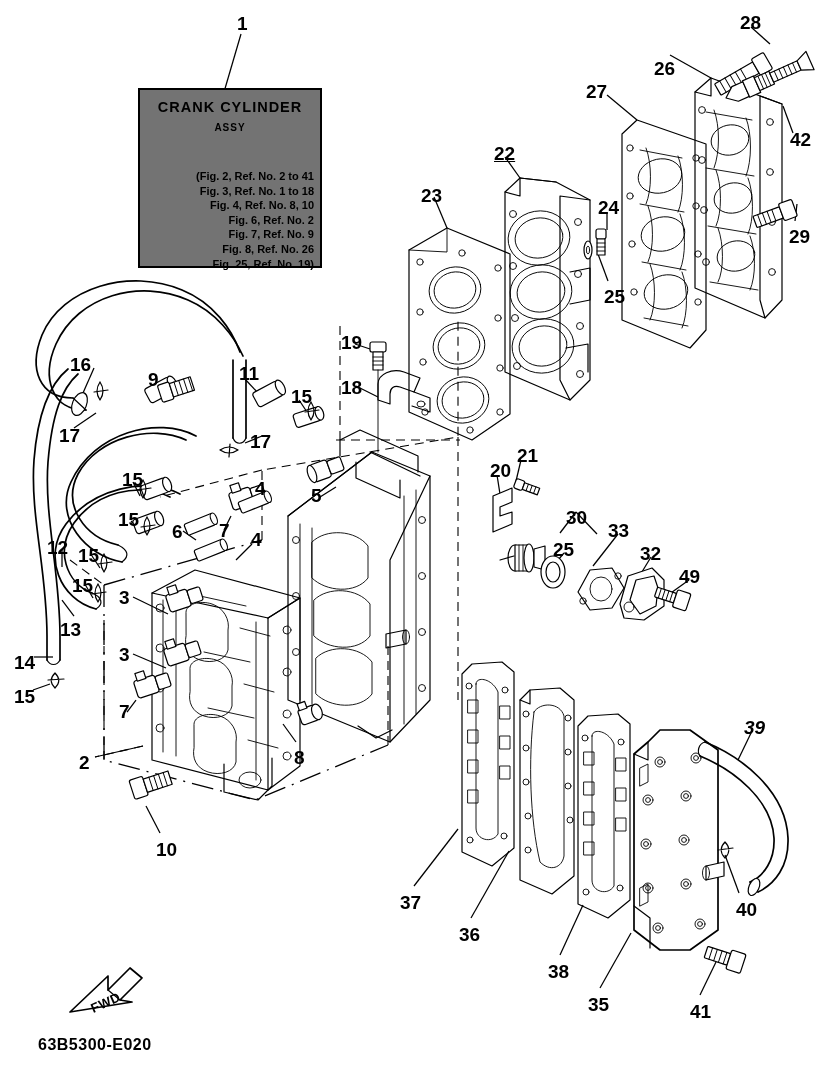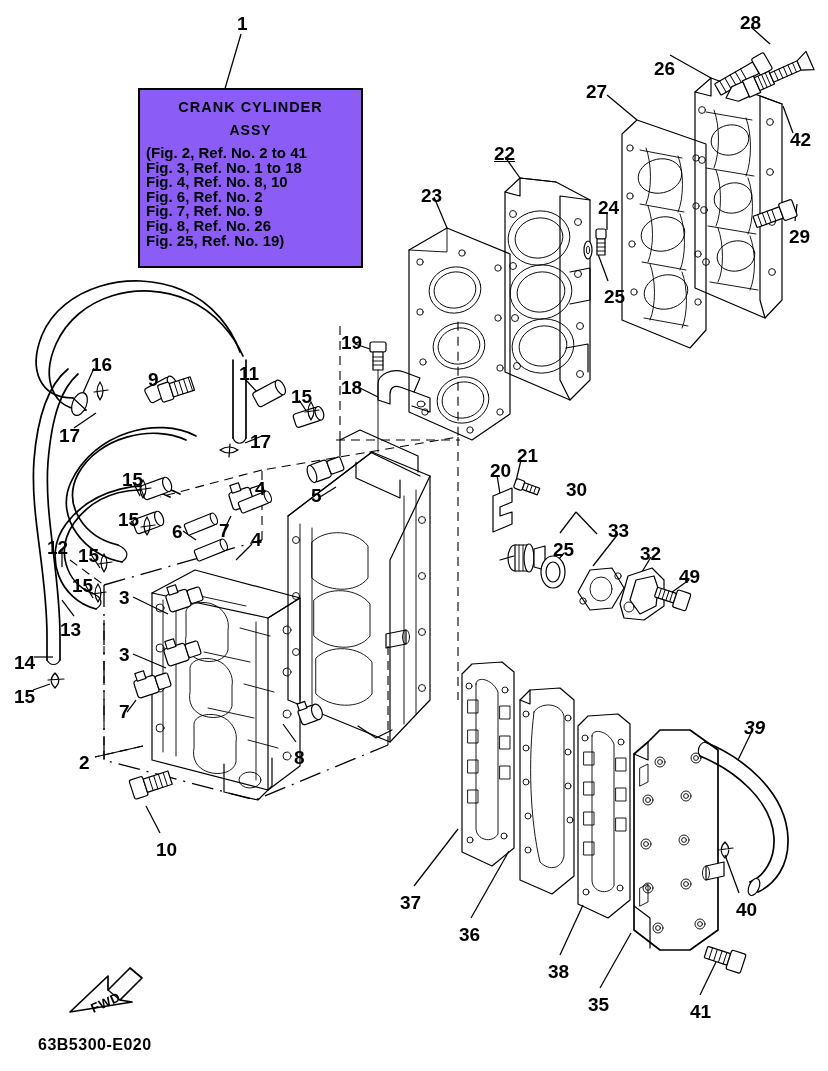--- a/index.html
+++ b/index.html
@@ -4,26 +4,26 @@
 <style>
   html,body{margin:0;padding:0;background:#ffffff;}
   body{width:828px;height:1071px;position:relative;overflow:hidden;
        font-family:"Liberation Sans",sans-serif;color:#000;}
   #sheet{position:absolute;left:0;top:0;width:828px;height:1071px;}
   svg#art{position:absolute;left:0;top:0;width:828px;height:1071px;}
 
   .callout{position:absolute;font-weight:bold;font-size:19px;line-height:19px;
            letter-spacing:0px;color:#000;white-space:nowrap;}
 
-  #title-box{position:absolute;left:138px;top:88px;width:225px;height:180px;
-             border:2px solid #000;background:#8b5cf6;box-sizing:border-box;
+  #title-box{position:absolute;left:138px;top:88px;width:184px;height:180px;
+             border:2px solid #000;background:#737373;box-sizing:border-box;
              padding:9px 6px 6px 6px;text-align:center;}
   #title-box .t1{font-weight:bold;font-size:14.5px;letter-spacing:1px;margin-bottom:7px;}
-  #title-box .t2{font-weight:bold;font-size:14px;letter-spacing:1px;margin-bottom:8px;}
-  #title-box .reflist{font-weight:bold;font-size:15px;line-height:14.6px;text-align:left;}
+  #title-box .t2{font-weight:bold;font-size:10px;letter-spacing:1px;margin-bottom:0;}
+  #title-box .reflist{font-weight:bold;font-size:11px;line-height:14.6px;text-align:right;margin-top:36px;}
   #title-box .reflist div{white-space:nowrap;}
 
   #diagram-code{position:absolute;left:38px;top:1036px;font-weight:bold;
                 font-size:16px;letter-spacing:0.5px;}
   #fwd-label{position:absolute;left:90px;top:995px;font-weight:bold;
              font-size:13px;transform:rotate(-24deg);letter-spacing:0.5px;}
 </style>
 </head>
 <body>
 
@@ -635,36 +635,36 @@
       <div class="callout" style="left: 239px; top: 364px;">11</div>
       <div class="callout" style="left: 47px; top: 538px;">12</div>
       <div class="callout" style="left: 60px; top: 620px;">13</div>
       <div class="callout" style="left: 14px; top: 653px;">14</div>
       <div class="callout" style="left: 291px; top: 387px;">15</div>
       <div class="callout" style="left: 122px; top: 470px;">15</div>
       <div class="callout" style="left: 118px; top: 510px;">15</div>
       <div class="callout" style="left: 78px; top: 546px;">15</div>
       <div class="callout" style="left: 72px; top: 576px;">15</div>
       <div class="callout" style="left: 14px; top: 687px;">15</div>
-      <div class="callout" style="left: 91px; top: 355px;">16</div>
+      <div class="callout" style="left: 70px; top: 355px;">16</div>
       <div class="callout" style="left: 59px; top: 426px;">17</div>
       <div class="callout" style="left: 250px; top: 432px;">17</div>
       <div class="callout" style="left: 341px; top: 378px;">18</div>
       <div class="callout" style="left: 341px; top: 333px;">19</div>
       <div class="callout" style="left: 490px; top: 461px;">20</div>
       <div class="callout" style="left: 517px; top: 446px;">21</div>
       <div class="callout" style="left: 494px; top: 144px; text-decoration: underline;">22</div>
       <div class="callout" style="left: 421px; top: 186px;">23</div>
       <div class="callout" style="left: 598px; top: 198px;">24</div>
       <div class="callout" style="left: 604px; top: 287px;">25</div>
       <div class="callout" style="left: 654px; top: 47px; margin-top: 12px;">26</div>
       <div class="callout" style="left: 586px; top: 82px;">27</div>
       <div class="callout" style="left: 740px; top: 13px;">28</div>
       <div class="callout" style="left: 789px; top: 227px;">29</div>
-      <div class="callout" style="left: 566px; top: 480px;">30</div>
+      <div class="callout" style="left: 566px; top: 508px;">30</div>
       <div class="callout" style="left: 553px; top: 540px;">25</div>
       <div class="callout" style="left: 640px; top: 544px;">32</div>
       <div class="callout" style="left: 608px; top: 521px;">33</div>
       <div class="callout" style="left: 679px; top: 567px;">49</div>
       <div class="callout" style="left: 588px; top: 995px;">35</div>
       <div class="callout" style="left: 459px; top: 925px;">36</div>
       <div class="callout" style="left: 400px; top: 893px;">37</div>
       <div class="callout" style="left: 548px; top: 962px;">38</div>
       <div class="callout" style="left: 744px; top: 718px; font-style: italic;">39</div>
       <div class="callout" style="left: 736px; top: 900px;">40</div>

